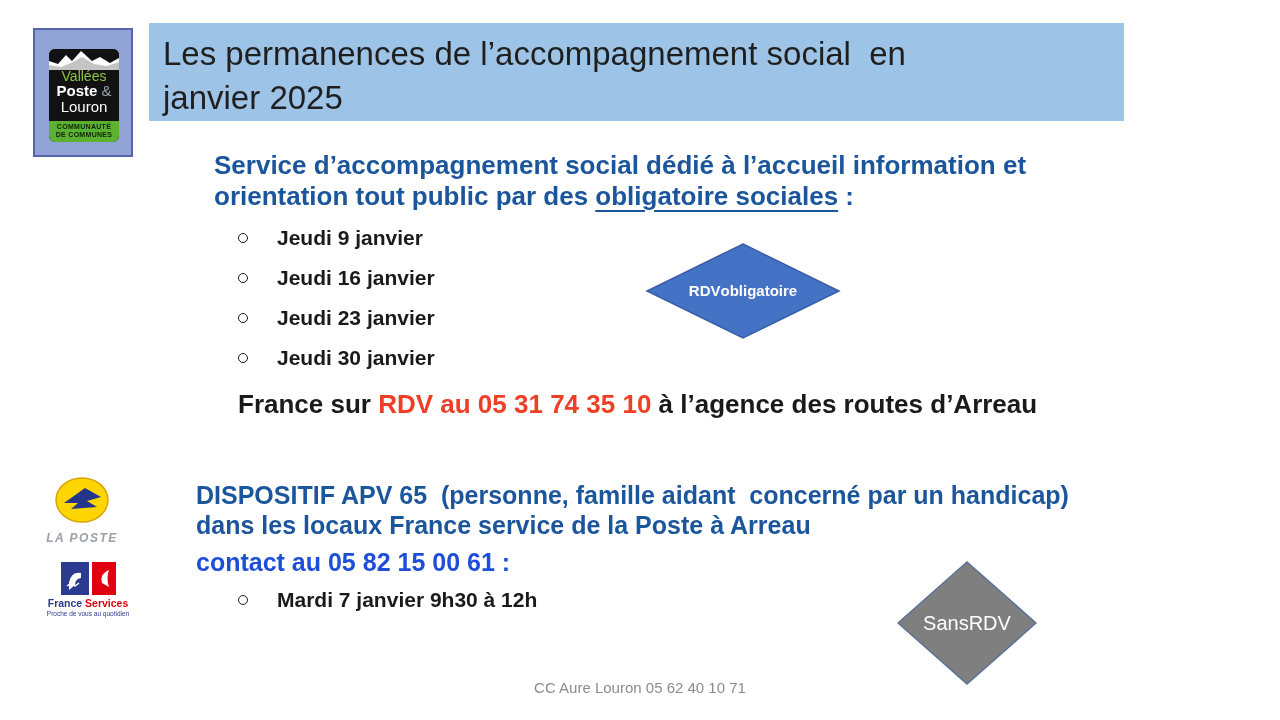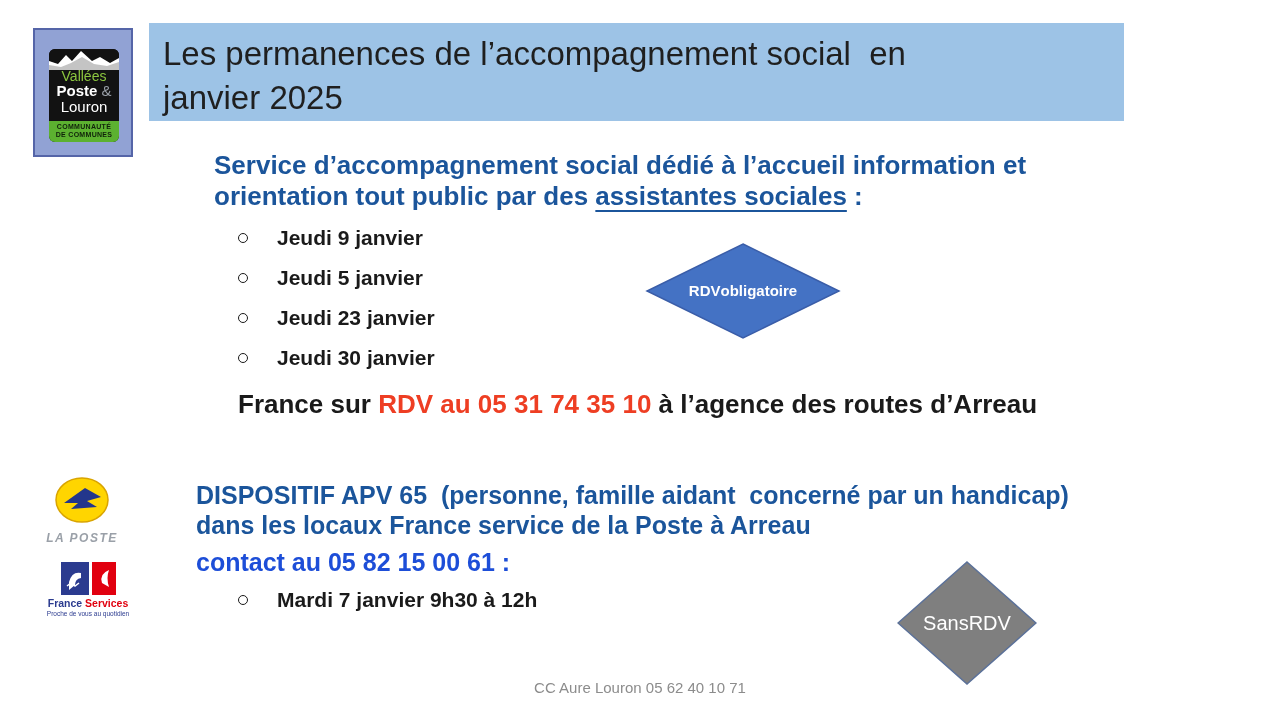--- a/index.html
+++ b/index.html
@@ -98,31 +98,31 @@
     </div>
   </div>
 
   <div class="abs title-bar">
     <div class="title-line prewrap">Les permanences de l’accompagnement social  en</div>
     <div class="title-line">janvier 2025</div>
   </div>
 
   <div class="abs s1-heading">
     <div>Service d’accompagnement social dédié à l’accueil information et</div>
-    <div class="prewrap"><span>orientation tout public par des </span><span class="ul-seg">assistantes sociales</span><span> :</span></div>
+    <div class="prewrap"><span>orientation tout public par des </span><span class="ul-seg">obligatoire sociales</span><span> :</span></div>
   </div>
 
   <ul class="abs date-list">
     <li class="date-item">
         <span class="ring"></span>
         <span class="date-text">Jeudi 9 janvier</span>
       </li>
     <li class="date-item">
         <span class="ring"></span>
-        <span class="date-text">Jeudi 5 janvier</span>
+        <span class="date-text">Jeudi 16 janvier</span>
       </li>
     <li class="date-item">
         <span class="ring"></span>
         <span class="date-text">Jeudi 23 janvier</span>
       </li>
     <li class="date-item">
         <span class="ring"></span>
         <span class="date-text">Jeudi 30 janvier</span>
       </li>
   </ul>

